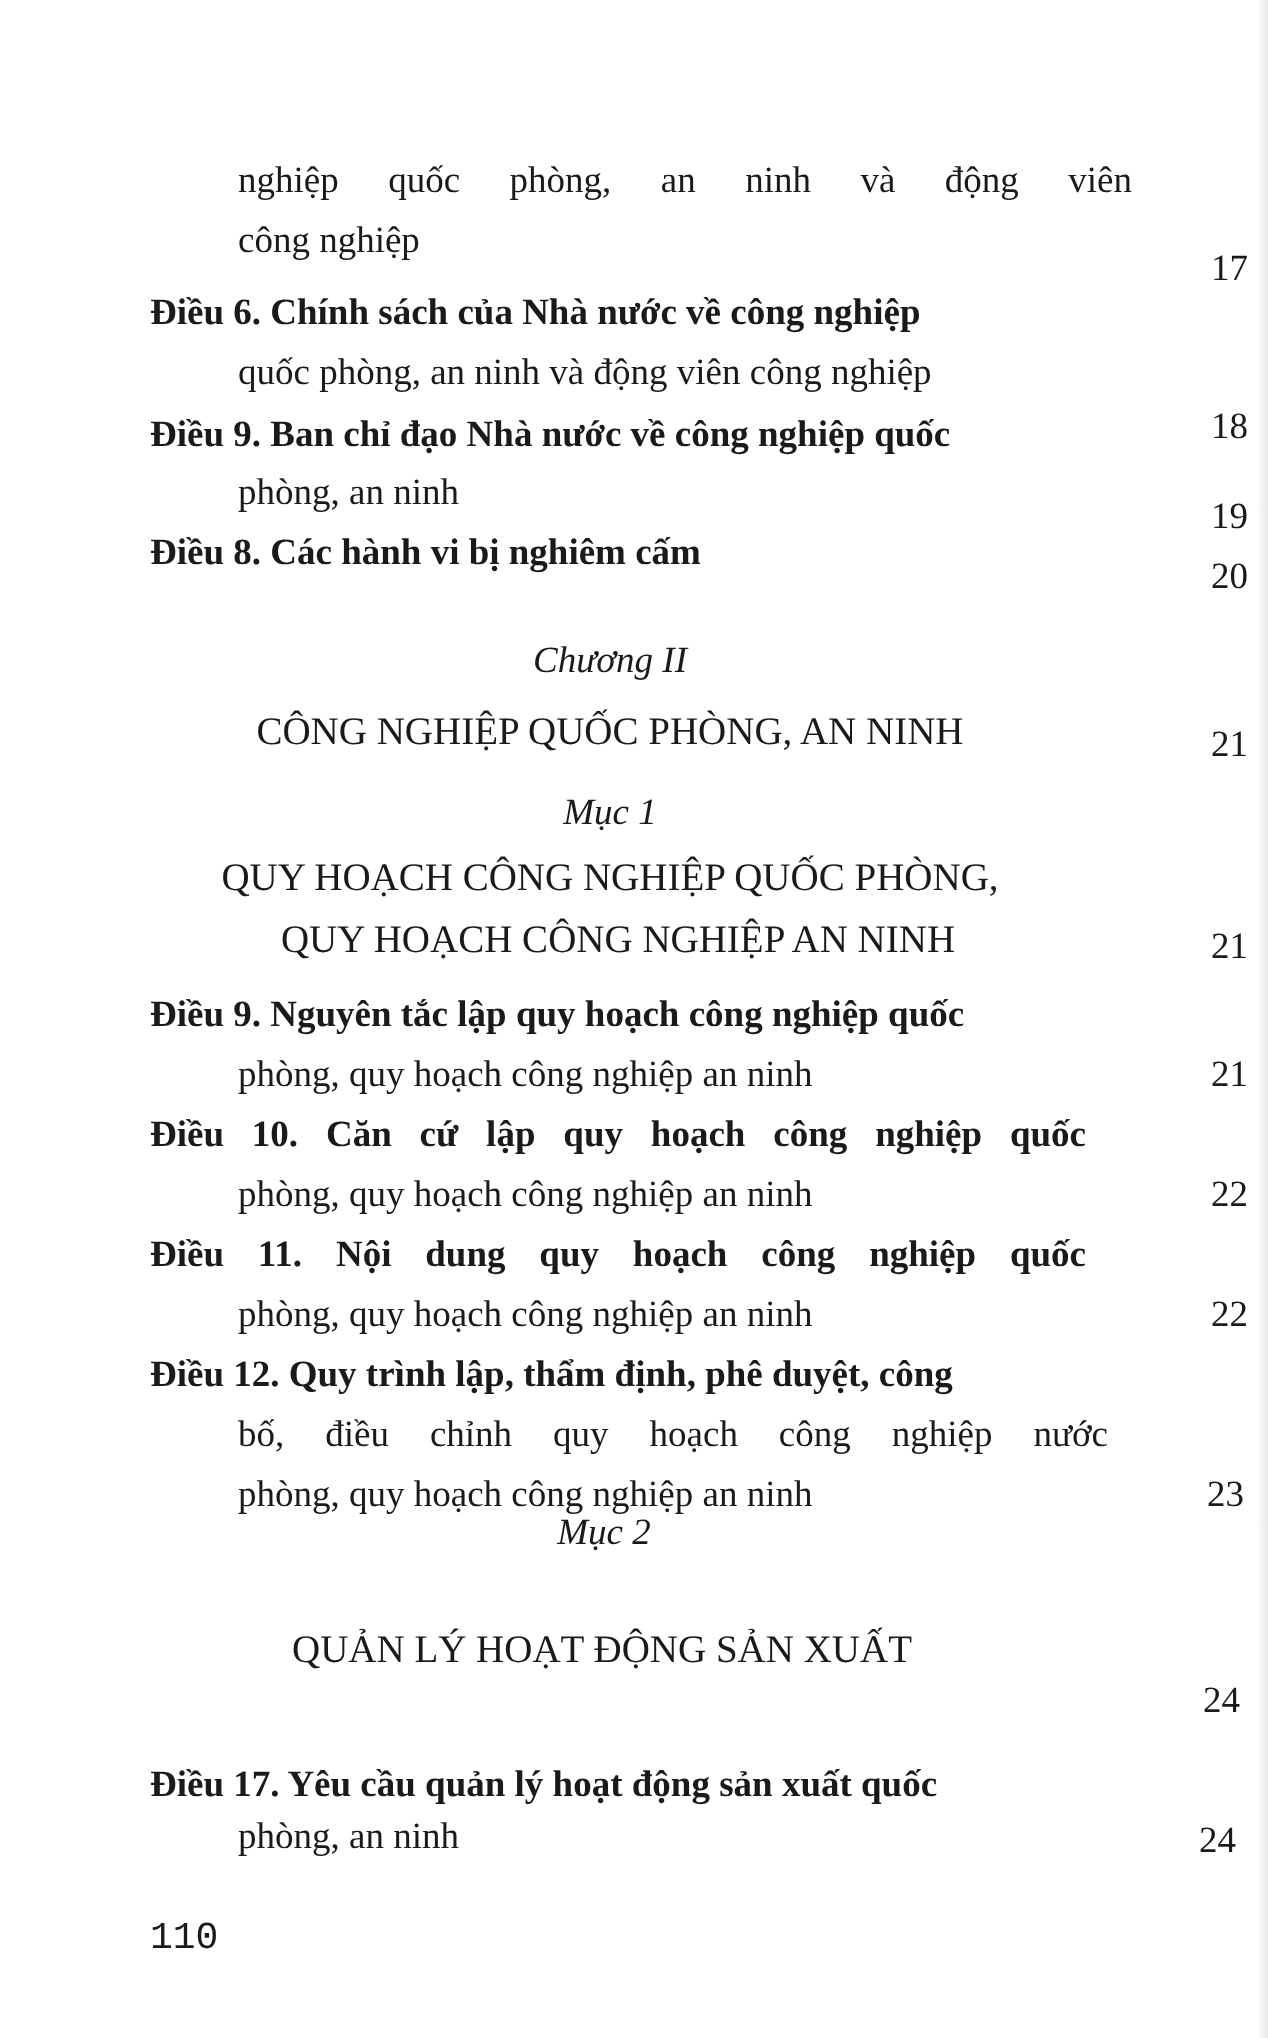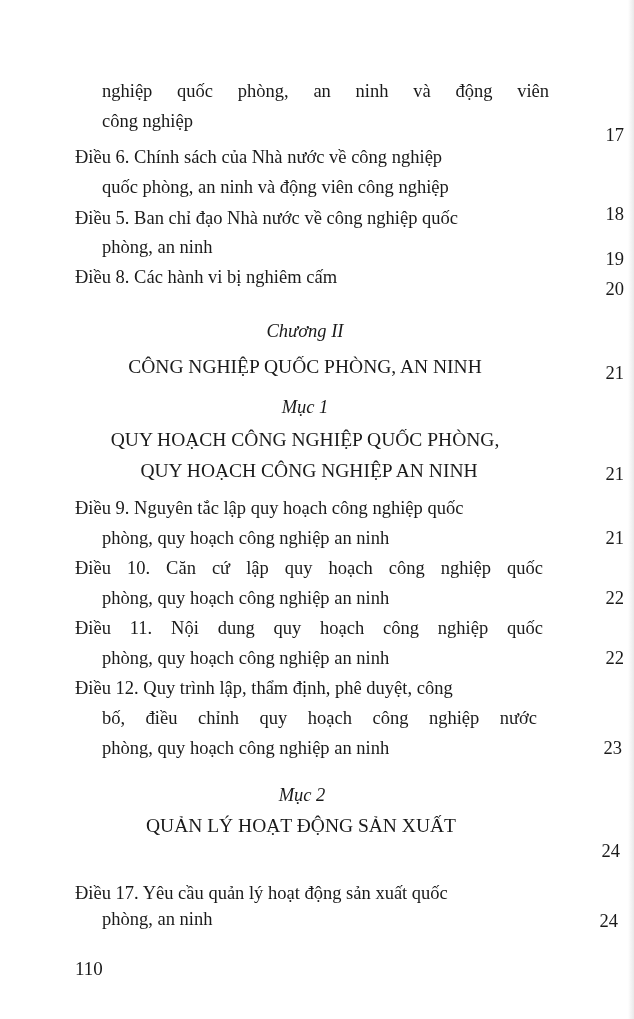--- a/index.html
+++ b/index.html
@@ -14,28 +14,28 @@
     .edge {
       position: absolute; right: 0; top: 0; width: 6px; height: 1019px;
       background: linear-gradient(to right, #ffffff, #e9e9e9);
     }
     .line {
       position: absolute; left: 0; width: 634px; height: 26px;
       font-size: 18.5px; line-height: 26px; white-space: nowrap;
       font-family: "Liberation Serif", "DejaVu Serif", serif;
     }
     .txt { position: absolute; }
-    .indent { left: 102px; }
-    .flush { left: 75px; }
+    .indent { left: 119px; }
+    .flush { left: 75px; font-weight: bold; }
     .justify { text-align: justify; text-align-last: justify; }
     .pg { position: absolute; right: 10px; text-align: center; }
     .center { position: absolute; left: 0; width: 634px; text-align: center; }
     .italic { font-style: italic; }
     .footer { position: absolute; left: 75px; font-size: 19px;
-      font-family: Liberation Serif, serif; }
+      font-family: Liberation Mono, monospace; }
   </style>
 </head>
 <body>
 
 <div class="page">
 
   <div class="line" style="top:78px">
     <span class="txt indent justify" style="width:447px">nghiệp quốc phòng, an ninh và động viên</span>
   </div>
   <div class="line" style="top:108px">
@@ -49,21 +49,21 @@
     <span class="txt flush">Điều 6. Chính sách của Nhà nước về công nghiệp</span>
   </div>
   <div class="line" style="top:174px">
     <span class="txt indent">quốc phòng, an ninh và động viên công nghiệp</span>
   </div>
   <div class="line" style="top:201px">
     <span class="pg">18</span>
   </div>
 
   <div class="line" style="top:205px">
-    <span class="txt flush">Điều 5. Ban chỉ đạo Nhà nước về công nghiệp quốc</span>
+    <span class="txt flush">Điều 9. Ban chỉ đạo Nhà nước về công nghiệp quốc</span>
   </div>
   <div class="line" style="top:234px">
     <span class="txt indent">phòng, an ninh</span>
   </div>
   <div class="line" style="top:246px">
     <span class="pg">19</span>
   </div>
 
   <div class="line" style="top:264px">
     <span class="txt flush">Điều 8. Các hành vi bị nghiêm cấm</span>
@@ -131,21 +131,21 @@
   <div class="line" style="top:705px">
     <span class="txt indent justify" style="width:435px">bố, điều chỉnh quy hoạch công nghiệp nước</span>
   </div>
   <div class="line" style="top:735px">
     <span class="txt indent">phòng, quy hoạch công nghiệp an ninh</span>
   </div>
   <div class="line" style="top:735px">
     <span class="pg" style="right:12px">23</span>
   </div>
 
-  <div class="line" style="top:782px">
+  <div class="line" style="top:754px">
     <span class="center italic" style="left:-15px">Mục 2</span>
   </div>
   <div class="line" style="top:813px;font-size:19.5px">
     <span class="center" style="left:-16px">QUẢN LÝ HOẠT ĐỘNG SẢN XUẤT</span>
   </div>
   <div class="line" style="top:838px">
     <span class="pg" style="right:14px">24</span>
   </div>
 
   <div class="line" style="top:880px">

